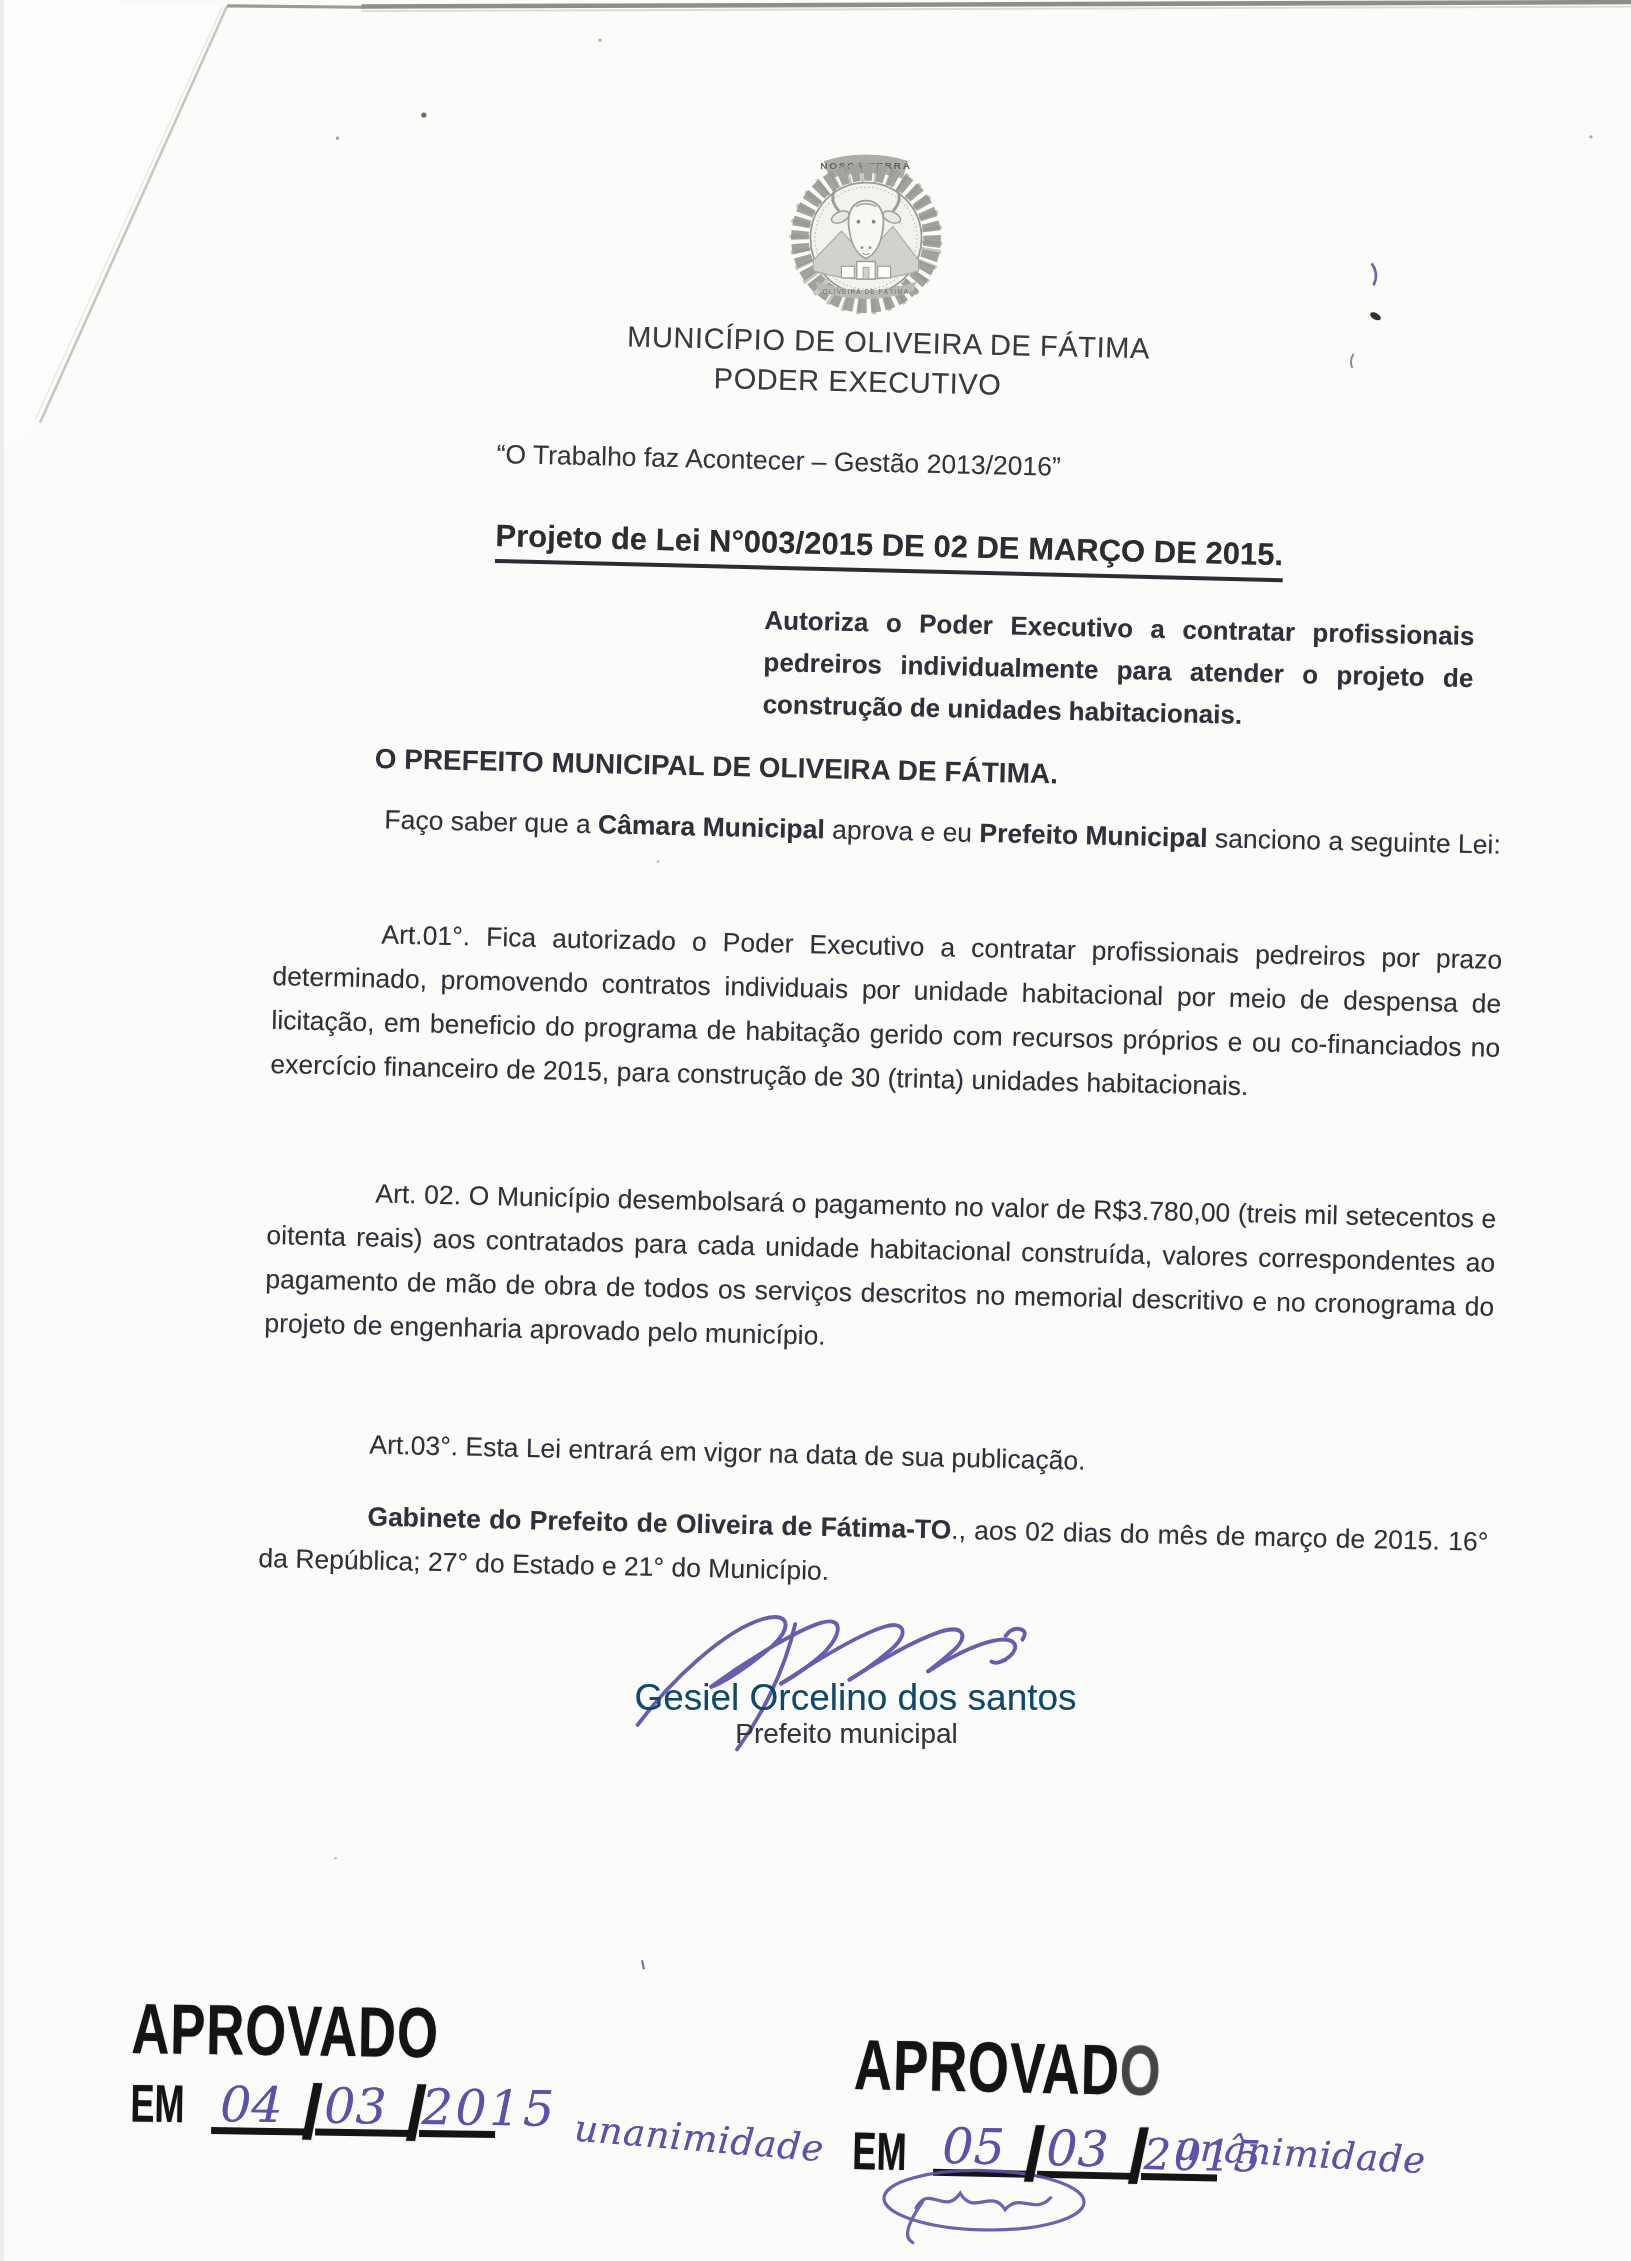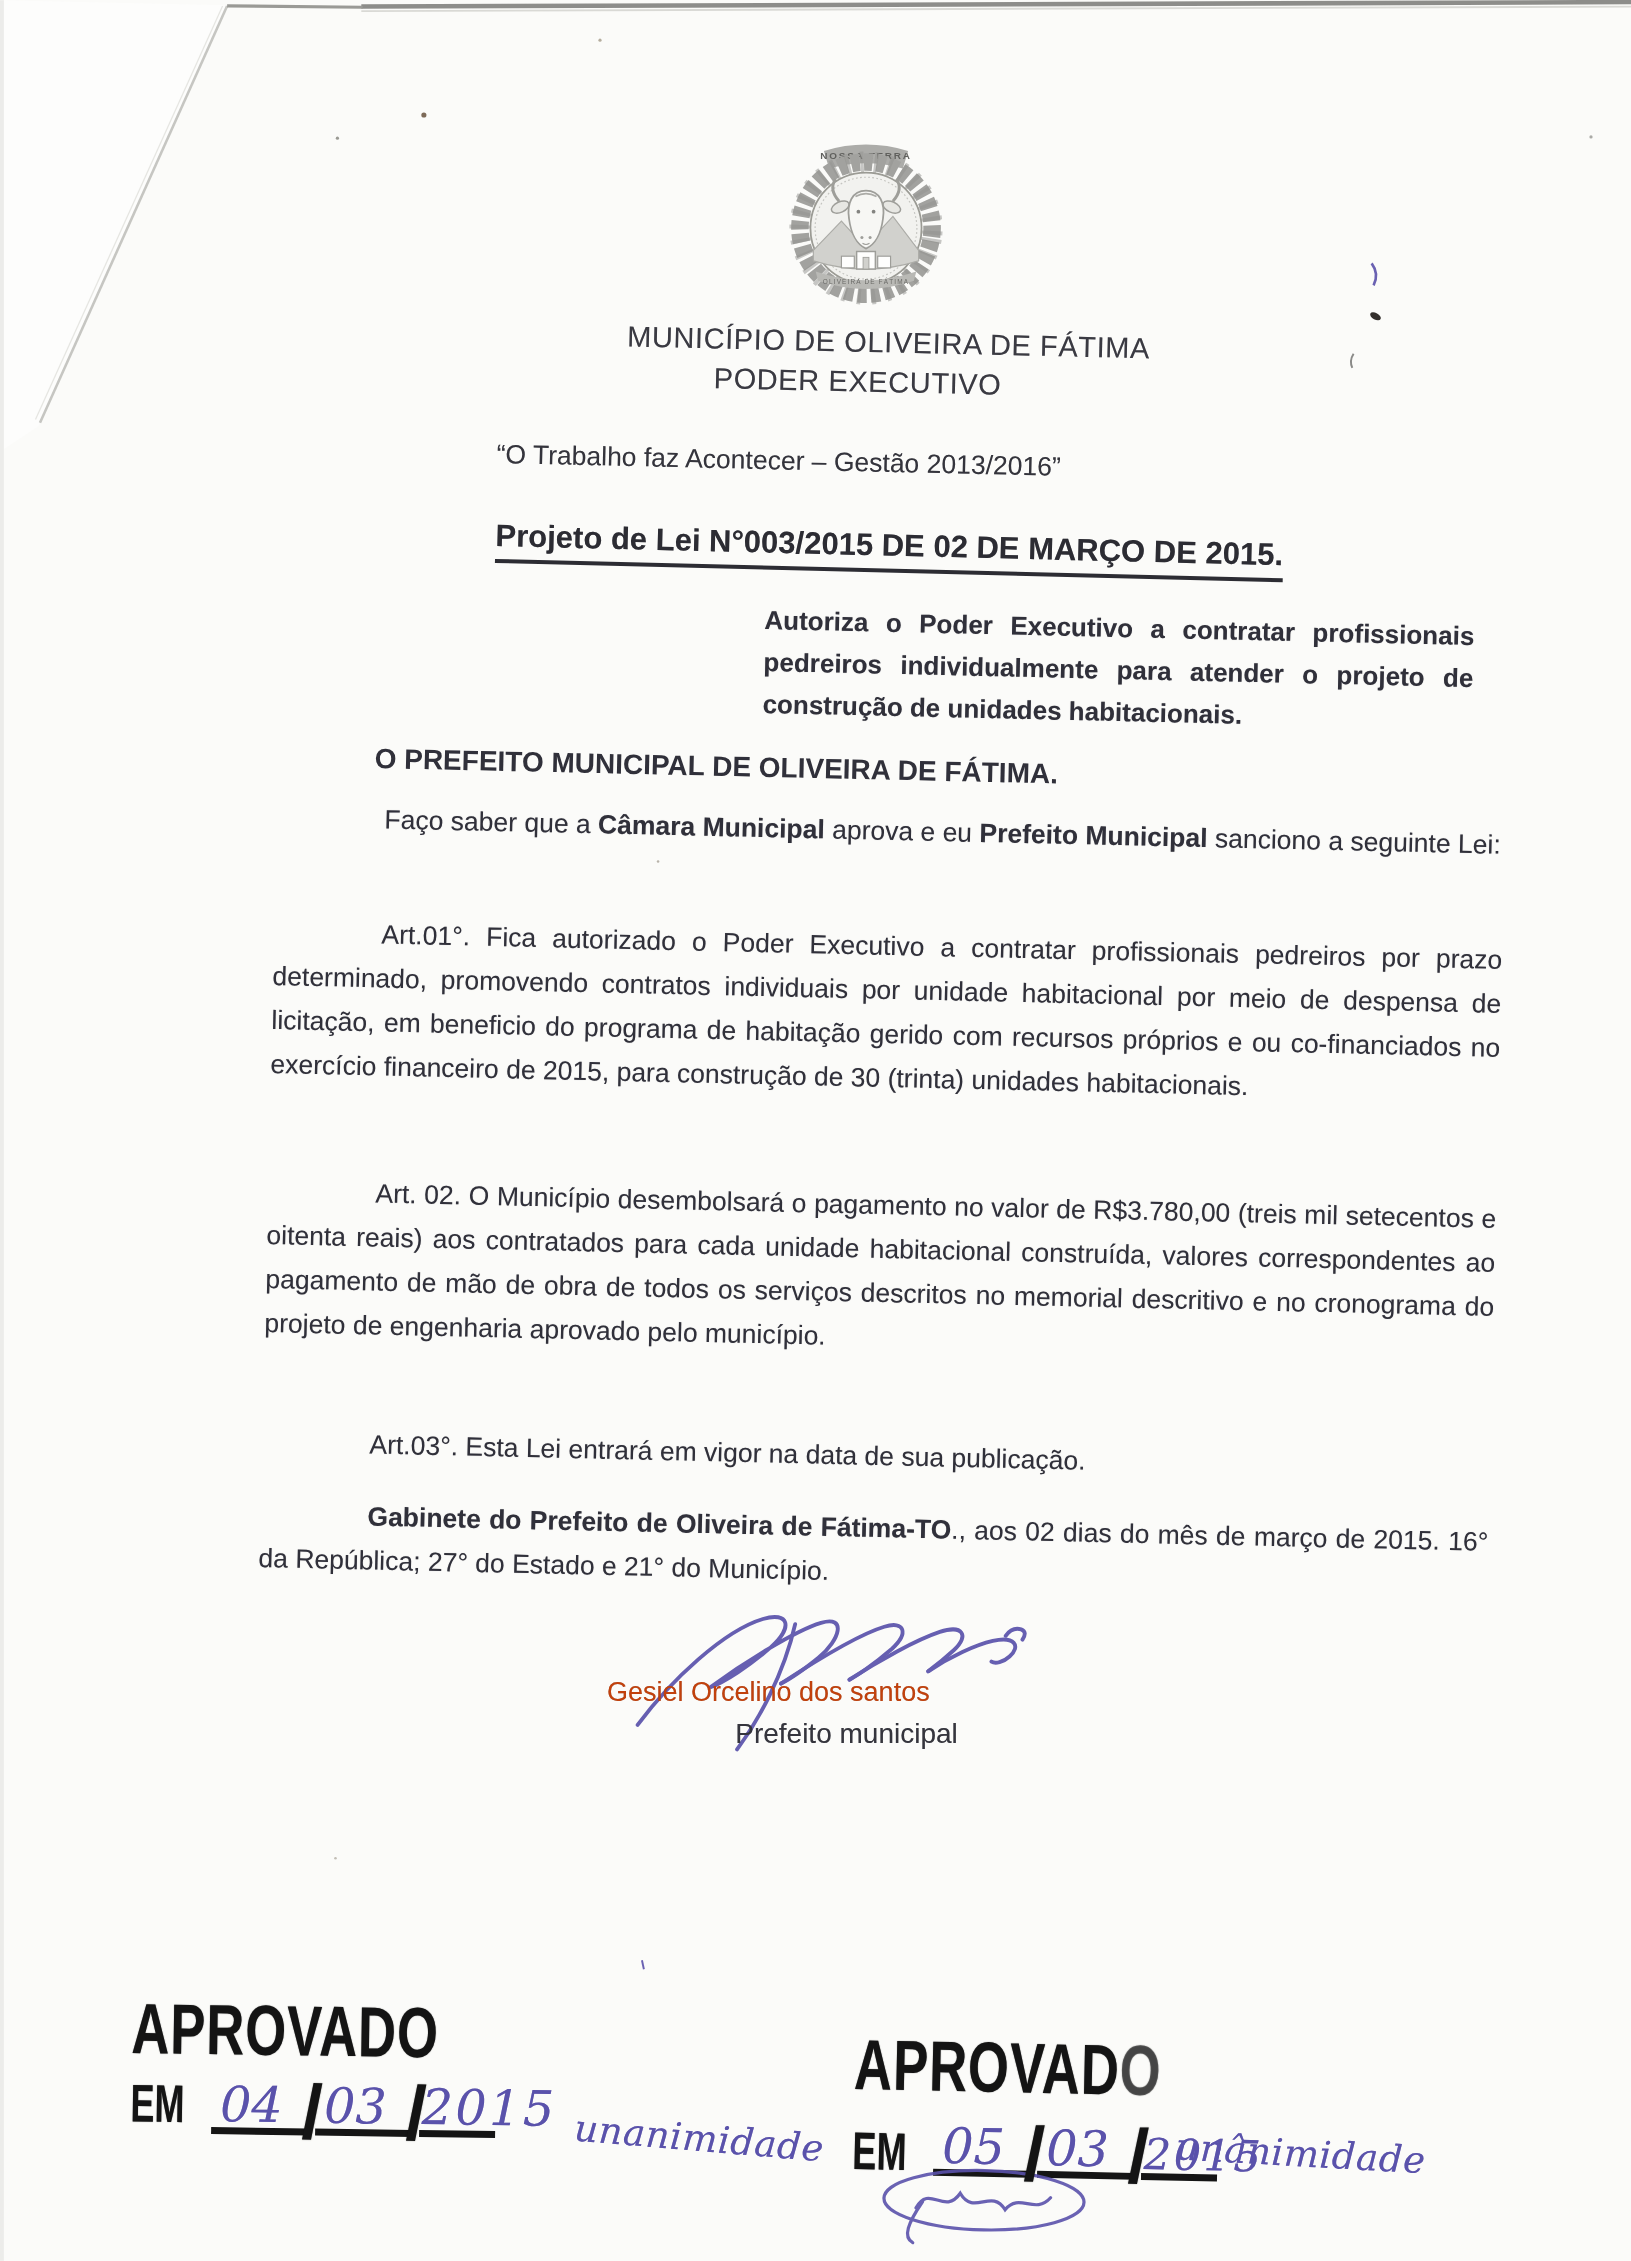--- a/index.html
+++ b/index.html
@@ -29,21 +29,21 @@
         text-shadow:0 0 0.8px rgba(46,46,56,.32);}
   .indent{text-indent:108px;}
   .ementa{width:710px;font-weight:700;font-size:26px;line-height:42px;}
   .addressee{font-size:28px;font-weight:700;white-space:nowrap;}
   .bold{font-weight:700;}
   .bodyw{width:1229px;}
 
   
   .sig{width:497px;height:168px;}
   .sig svg{position:absolute;left:19.4px;top:-5.2px;}
-  .sig-name{position:absolute;left:0;top:88px;width:497px;font-size:27px;color:#c2410c;
+  .sig-name{position:absolute;left:0;top:88px;width:497px;text-align:center;font-size:37px;color:#0c4a6e;
             text-shadow:0 0 0.6px rgba(50,50,60,.35);}
   .sig-role{position:absolute;left:-9px;top:129px;width:497px;text-align:center;font-size:28px;color:#35353d;
             text-shadow:0 0 0.6px rgba(50,50,60,.35);}
 
   
   .stamp{color:#141414;}
   .stamp-title{font-size:71px;line-height:.95;font-weight:700;letter-spacing:1.3px;
                transform:scaleX(.74);transform-origin:0 0;white-space:nowrap;
                text-shadow:0 0 1.3px rgba(10,10,10,.6);}
   .fadeO{color:rgba(20,20,20,.42);}
@@ -82,21 +82,21 @@
     <circle cx="930" cy="62" r="2.5" fill="#b5ad9e"></circle>
     <path d="M2126,408 q12,16 3,34" stroke="#6a61b2" stroke-width="4" fill="none"></path>
     <ellipse cx="2132" cy="490" rx="9" ry="5" fill="#332f2c" transform="rotate(28 2132 490)"></ellipse>
     <path d="M2098,548 q-7,11 -2,22" stroke="#8a8a88" stroke-width="3" fill="none"></path>
     <circle cx="2466" cy="212" r="2.5" fill="#aaaaa6"></circle>
     <path d="M995,3038 l3,14" stroke="#6a61b2" stroke-width="3"></path>
     <circle cx="1020" cy="1335" r="2" fill="#b8b3aa"></circle>
     <circle cx="520" cy="2880" r="2" fill="#c2beb6"></circle>
   </svg>
 
-  <div class="abs seal" style="left:778px;top:131px;z-index:2;">
+  <div class="abs seal" style="left:778px;top:141px;z-index:2;">
     <svg width="176" height="179" viewBox="0 0 300 306">
       <g opacity=".82">
         <path d="M78,34 Q150,12 222,34 L213,64 Q150,46 87,64 Z" fill="#9b9b98"></path>
         <text x="150" y="48" text-anchor="middle" font-size="17" letter-spacing="3" fill="#3f3f3c" font-family="Liberation Sans, sans-serif" font-weight="bold">NOSSA TERRA</text>
         <circle cx="150" cy="166" r="113" fill="none" stroke="#8f8f8c" stroke-width="30" stroke-dasharray="15 7"></circle>
         <circle cx="150" cy="166" r="113" fill="none" stroke="#7c7c78" stroke-width="36" stroke-dasharray="6 18" opacity=".5" transform="rotate(9 150 166)"></circle>
         <circle cx="150" cy="166" r="95" fill="#f1f1ee" stroke="#86867f" stroke-width="3"></circle>
         <circle cx="150" cy="166" r="87" fill="none" stroke="#b9b9b4" stroke-width="2" stroke-dasharray="3 4"></circle>
         <path d="M60,204 L108,154 L148,198 L196,146 L240,204 L240,222 Q150,250 60,222 Z" fill="#c9c9c4" stroke="#9b9b96" stroke-width="2"></path>
         <path d="M104,120 Q86,100 98,82" fill="none" stroke="#8a8a85" stroke-width="5"></path>

